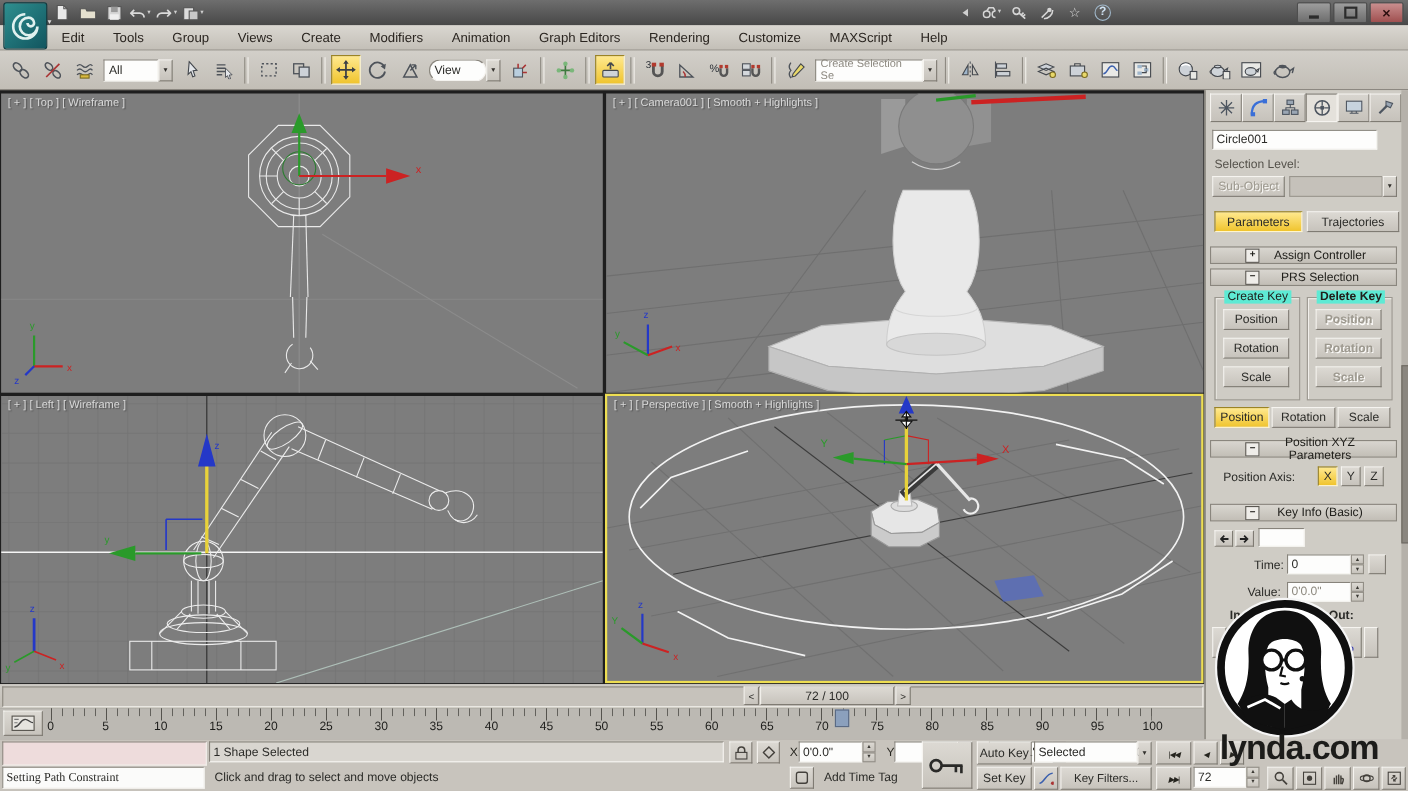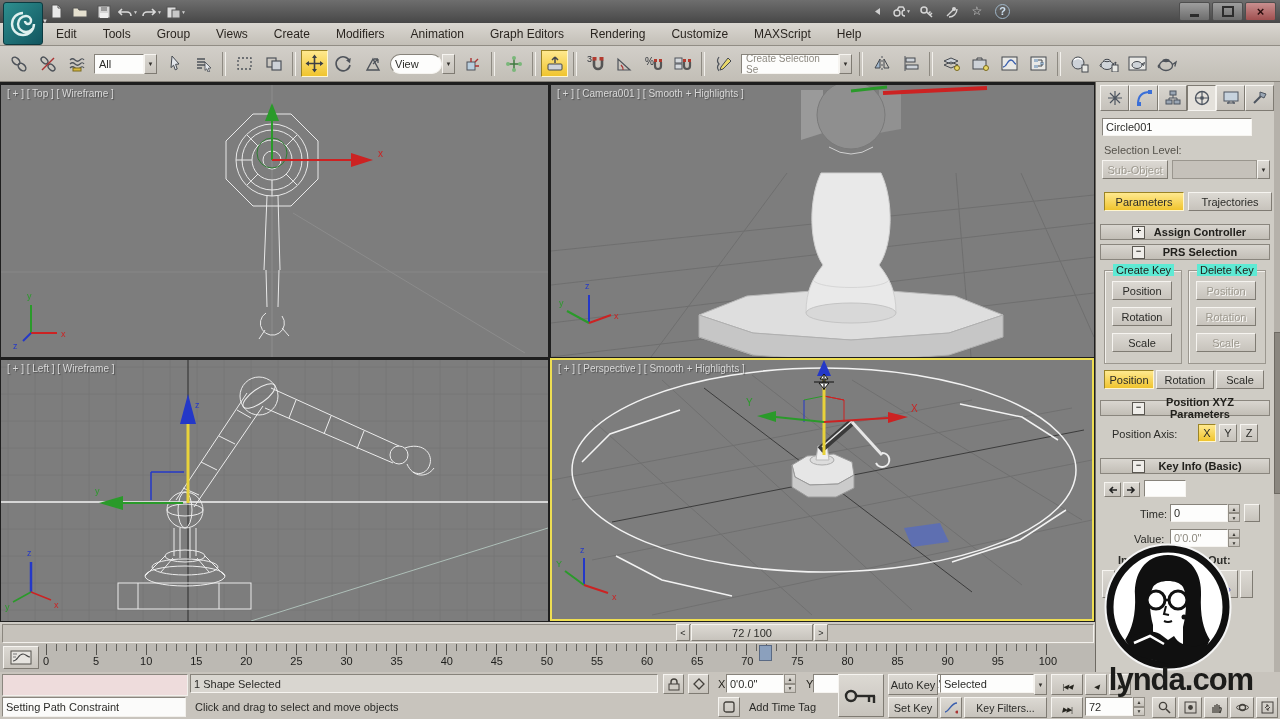--- a/index.html
+++ b/index.html
@@ -89,37 +89,37 @@
             border:1px solid #5a6a84;}
   .mini-curve-btn{position:absolute;left:3px;top:2px;width:36px;height:23px;}
   
   .statusbar{position:absolute;left:0;top:672px;width:1280px;height:47px;background:#c8c4bd;}
   .sb-row1{position:absolute;left:0;top:2px;height:21px;width:1280px;}
   .sb-row2{position:absolute;left:0;top:25px;height:21px;width:1280px;}
   .listener{position:absolute;left:2px;top:0;width:184px;height:20px;background:#eedcdc;
             border:1px solid;border-color:#8a867e #f2f0ec #f2f0ec #8a867e;}
   .script-status{position:absolute;left:2px;top:0;width:184px;height:20px;background:#fbfbfa;
             border:1px solid;border-color:#8a867e #f2f0ec #f2f0ec #8a867e;
-            font-family:Liberation Sans, sans-serif;font-size:11px;display:flex;align-items:center;padding-left:3px;box-sizing:border-box;}
+            font-family:Liberation Serif, serif;font-size:11px;display:flex;align-items:center;padding-left:3px;box-sizing:border-box;}
   .coordlab{font-size:11px;color:#26251f;margin:0 2px 0 6px;}
   .cfield{height:19px;display:flex;align-items:center;padding:0 3px;font-size:11px;box-sizing:border-box;}
   .pb-ic::after{font-size:7px;color:#26251f;letter-spacing:-1px;}
   .ic-gostart::after{content:"|◀◀";}
   .ic-goend::after{content:"▶▶|";}
   .ic-prevf::after{content:"◀";}
   .ic-playf::after{content:"▶";}
   
   .cmdpanel{position:absolute;left:1095px;top:82px;width:185px;height:590px;background:#cfccc5;
             border-left:1px solid #6e6a63;box-sizing:border-box;}
   .cp-tabs{position:absolute;left:4px;top:3px;display:flex;}
   .cptab{width:27px;height:24px;display:flex;align-items:center;justify-content:center;
          border:1px solid;border-color:#f6f4f0 #7f7b73 #7f7b73 #f6f4f0;background:linear-gradient(#d8d5cf,#c6c2bb);}
   .cptab.active{background:#e4e1db;border-color:#7f7b73 #f6f4f0 #f6f4f0 #7f7b73;}
   .roll{position:absolute;left:4px;width:170px;height:16px;background:linear-gradient(#d9d6d0,#c2beb6);
-        border:1px solid #8a867e;display:flex;align-items:center;font-weight:bold;font-size:11px;color:#21201c;box-sizing:border-box;padding-left:28px;}
+        border:1px solid #8a867e;display:flex;align-items:center;font-weight:normal;font-size:11px;color:#21201c;box-sizing:border-box;padding-left:28px;}
   .roll .pm{width:11px;height:11px;margin-left:3px;border:1px solid #5b5852;background:#efede9;
             font-size:9px;line-height:9px;text-align:center;font-weight:bold;}
   .pm-plus::after{content:"+";}
   .pm-minus::after{content:"−";}
   .roll span{flex:1;text-align:center;margin-right:14px;}
   .grpbox{position:absolute;border:1px solid #9b978f;box-shadow:inset 1px 1px 0 #f2f0ec;}
   .grp-title{position:absolute;top:-7px;left:8px;background:#5eead4;padding:0 3px;font-size:11px;color:#21201c;}
   .cp-btn{position:absolute;height:19px;font-size:11px;text-align:right;}
   .cp-scroll{position:absolute;left:1274px;top:82px;width:6px;height:590px;background:#b5b1aa;}
   .cp-thumb{position:absolute;left:0;top:250px;width:6px;height:160px;background:#8a867f;border:1px solid #6e6a63;}
@@ -907,21 +907,21 @@
       <i class="pm pm-minus"></i>
       <span>PRS Selection</span>
     </div>
 
     <div class="grpbox" style="left:8px;top:188px;width:76px;height:92px;">
       <span class="grp-title">Create Key</span>
       <div class="cp-btn btn3 flexc" style="left:7px;top:10px;width:60px;">Position</div>
       <div class="cp-btn btn3 flexc" style="left:7px;top:36px;width:60px;">Rotation</div>
       <div class="cp-btn btn3 flexc" style="left:7px;top:62px;width:60px;">Scale</div>
     </div>
-    <div class="grpbox" style="left:92px;top:188px;width:76px;height:92px;">
+    <div class="grpbox" style="left:92px;top:188px;width:76px;height:92px;font-weight:bold;">
       <span class="grp-title">Delete Key</span>
       <div class="cp-btn btn3 flexc dis" style="left:7px;top:10px;width:60px;">Position</div>
       <div class="cp-btn btn3 flexc dis" style="left:7px;top:36px;width:60px;">Rotation</div>
       <div class="cp-btn btn3 flexc dis" style="left:7px;top:62px;width:60px;">Scale</div>
     </div>
 
     <div class="cp-btn btn3 active flexc" style="left:8px;top:288px;width:50px;">Position</div>
     <div class="cp-btn btn3 flexc" style="left:60px;top:288px;width:58px;">Rotation</div>
     <div class="cp-btn btn3 flexc" style="left:120px;top:288px;width:48px;">Scale</div>
 

